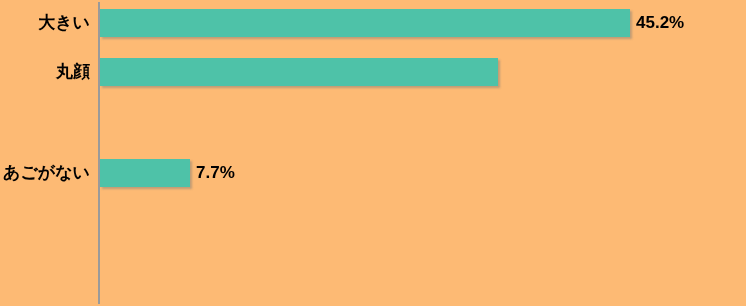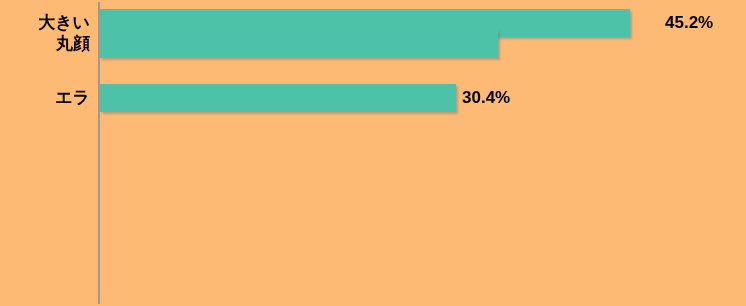--- a/index.html
+++ b/index.html
@@ -82,37 +82,37 @@
 <div id="chart-root" style="background: #fdba74; padding-left: 22px;">
   <div id="plot-area">
 
     <div id="axis-line" style="background: rgb(154, 154, 154);"></div>
 
     <div class="bar-row" style="top:4px;">
       <div class="cat-label">大きい</div>
       <div class="bar-wrap" style="width: 530px;">
         <div class="bar" style="width: 530px; background: rgb(78, 194, 168);"></div>
       </div>
-      <div class="val-label" style="left: 665px;">45.2%</div>
+      <div class="val-label" style="left: 636px;">45.2%</div>
     </div>
 
-    <div class="bar-row" style="top:25px;">
+    <div class="bar-row" style="top:53px;">
       <div class="cat-label">丸顔</div>
       <div class="bar-wrap" style="width: 398px;">
         <div class="bar" style="width: 398px; background: rgb(78, 194, 168);"></div>
       </div>
     </div>
 
-    <div class="bar-row" style="top:79px;">
-      <div class="cat-label">エラ</div>
-      <div class="bar-wrap" style="width: 356px;">
-        <div class="bar" style="width: 356px; background: rgb(78, 194, 168);"></div>
-      </div>
-      <div class="val-label" style="left: 462px;">30.4%</div>
-    </div>
 
 
+    <div class="bar-row" style="top:154px;">
+      <div class="cat-label">あごがない</div>
+      <div class="bar-wrap" style="width: 90px;">
+        <div class="bar" style="width: 90px; background: rgb(78, 194, 168);"></div>
+      </div>
+      <div class="val-label" style="left: 196px;">7.7%</div>
+    </div>
 
 
 
 
   </div>
 </div>
 
 </body></html>

